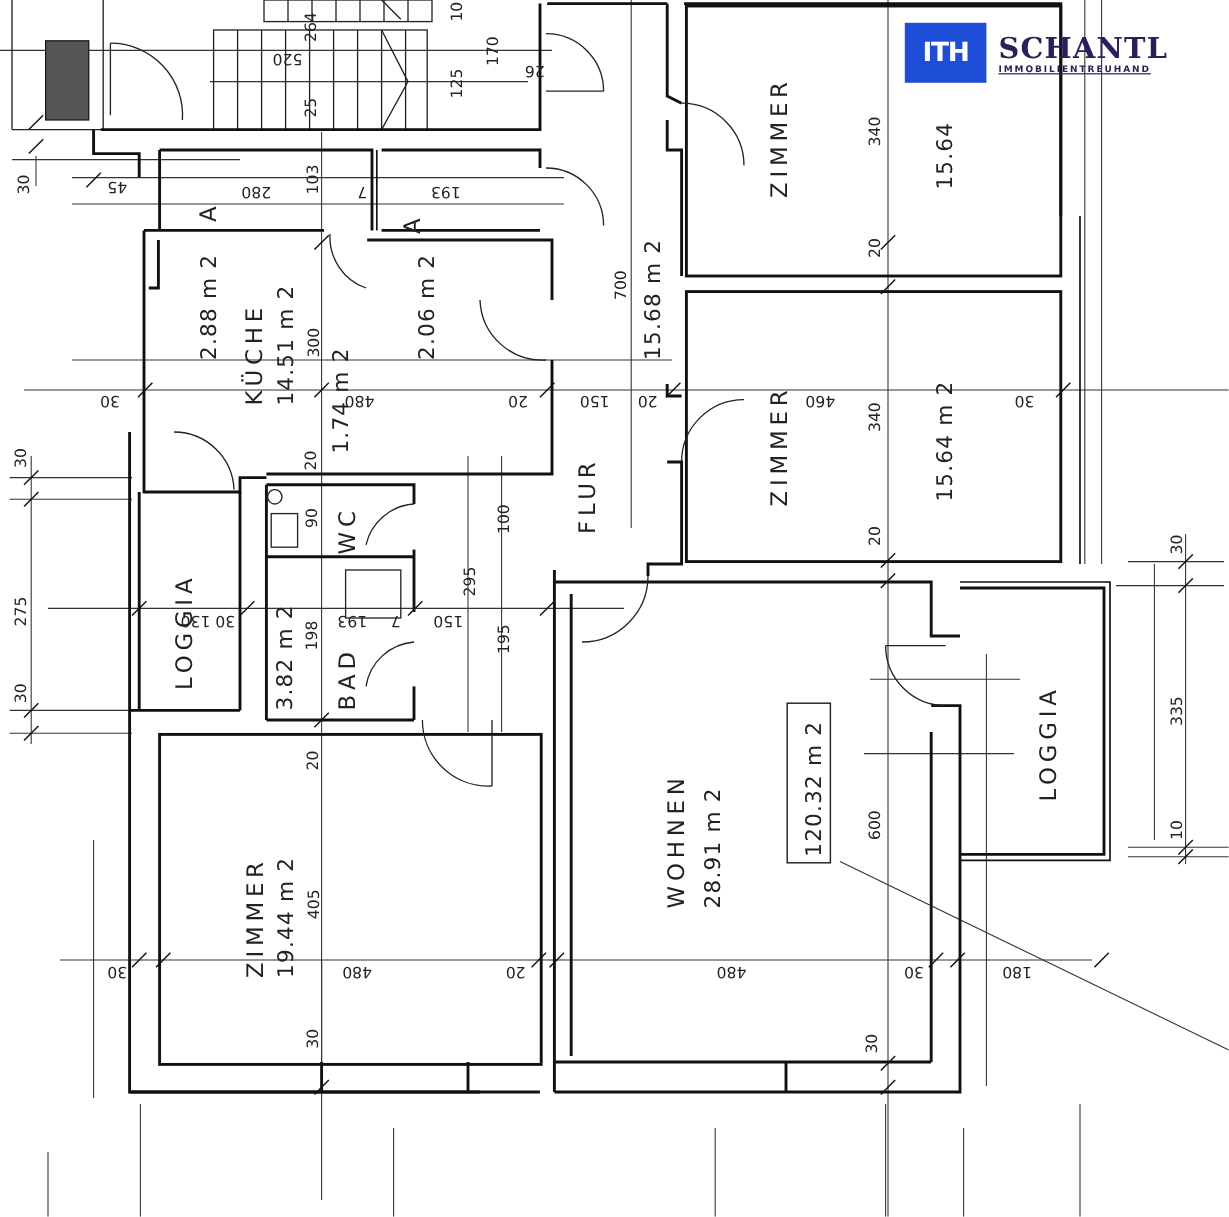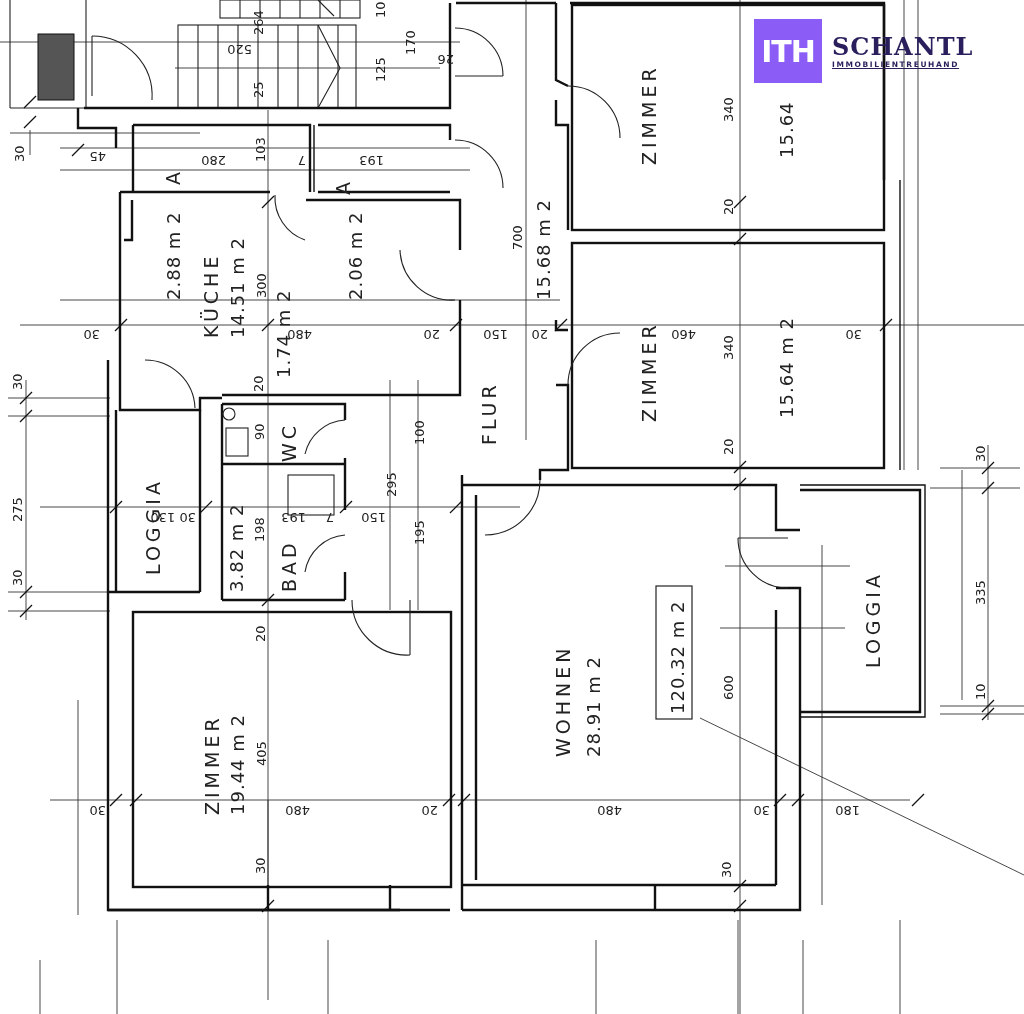--- a/index.html
+++ b/index.html
@@ -9,21 +9,21 @@
   .wall-thin { fill: none; stroke: #111; stroke-width: 1.4; }
   .dim { fill: none; stroke: #333; stroke-width: 0.9; }
   .tick { stroke: #111; stroke-width: 1.2; }
   .door { fill: none; stroke: #222; stroke-width: 1.1; }
   .stair { fill: none; stroke: #222; stroke-width: 1.1; }
   .lbl { font-family: "DejaVu Sans", sans-serif; fill: #222; }
   .room { font-size: 19px; letter-spacing: 4px; }
   .area { font-size: 18px; letter-spacing: 1px; }
   .dimtxt { font-size: 13px; }
   .logo { position: absolute; left: 754px; top: 19px; display: flex; align-items: center; gap: 10px; }
-  .logo-mark { width: 68px; height: 64px; background: #8b5cf6; color: #fff; display: flex; align-items: center; justify-content: center; font-family: "DejaVu Sans", sans-serif; font-size: 30px; font-weight: bold; letter-spacing: -1px; }
+  .logo-mark { width: 68px; height: 50px; background: #1d4ed8; color: #fff; display: flex; align-items: center; justify-content: center; font-family: "DejaVu Sans", sans-serif; font-size: 22px; font-weight: bold; letter-spacing: -1px; }
   .logo-text { display: flex; flex-direction: column; }
   .logo-name { font-family: "DejaVu Serif", serif; font-weight: bold; font-size: 24px; color: #2a1f5c; letter-spacing: 1px; line-height: 26px; }
   .logo-sub { font-family: "DejaVu Sans", sans-serif; font-size: 7.5px; color: #2a1f5c; letter-spacing: 1.6px; font-weight: bold; text-decoration: underline; }
 </style>
 </head>
 <body>
 
 <svg id="plan" viewBox="0 0 1024 1014" xmlns="http://www.w3.org/2000/svg">
 
   <g>

